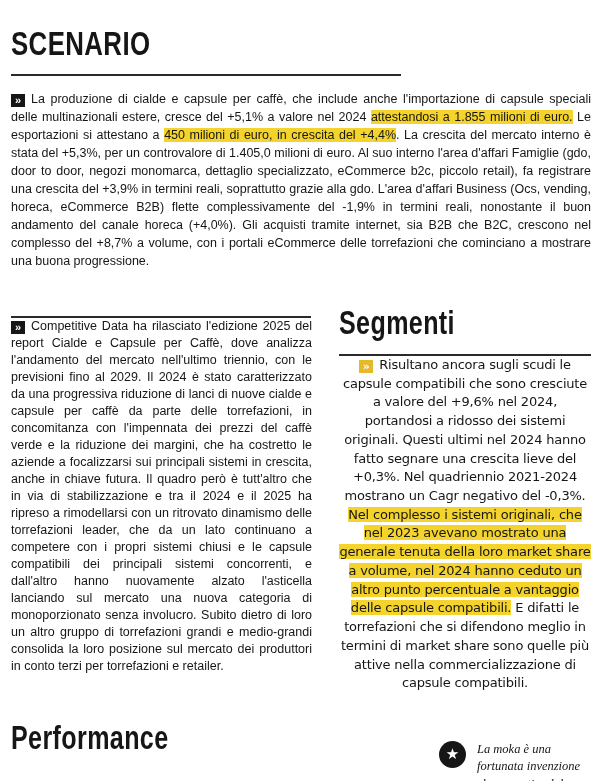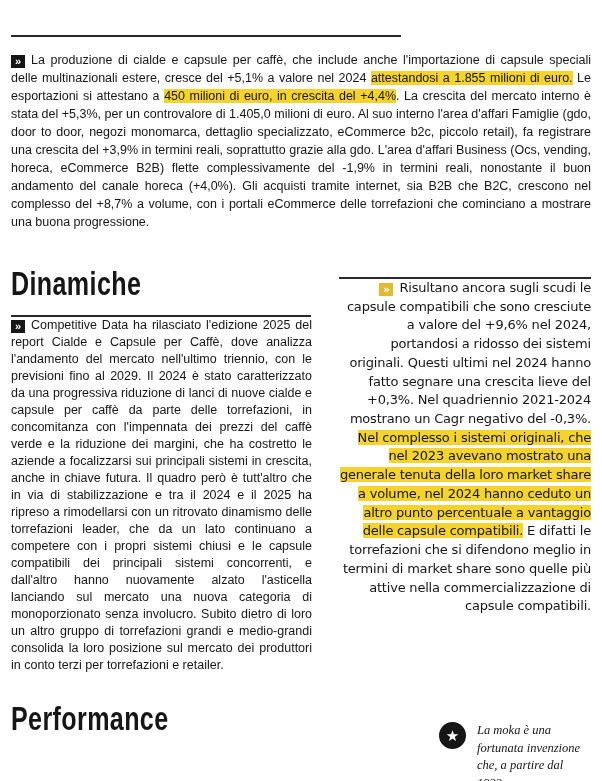--- a/index.html
+++ b/index.html
@@ -45,21 +45,21 @@
 
   
   .body-sans {
     font-size: 12.5px;
     line-height: 1.44;
     text-align: justify;
   }
   .body-square {
     font-family: "DejaVu Sans", sans-serif;
     letter-spacing: -0.2px;
-    text-align: right;
+    text-align: center;
   }
   .scenario-body { margin-top: 14px; }
   .col-body { }
   .din-body  { line-height: 1.36; }
   .seg-body  { font-size: 13px; line-height: 1.44; }
 
   span.b { font-weight: 400; }
   span.h { background: var(--highlight, #f4d42c); }
 
   
@@ -92,34 +92,35 @@
     font-size: 12.5px;
     line-height: 1.4;
   }
 </style>
 </head>
 <body>
 
 <div class="page">
 
   <section>
+    <h1 class="h1"><span class="display">SCENARIO</span></h1>
     <div class="rule scenario-rule"></div>
     <p class="body-sans scenario-body"><span class="marker">»</span><span><span>La produzione di cialde e capsule per caffè, che include anche l'importazione di capsule speciali delle multinazionali estere, cresce del +5,1% a valore nel 2024 </span><span class="b h">attestandosi a 1.855 milioni di euro.</span><span> Le esportazioni si attestano a </span><span class="b h">450 milioni di euro, in crescita del +4,4%</span><span>. La crescita del mercato interno è stata del +5,3%, per un controvalore di 1.405,0 milioni di euro. Al suo interno l'area d'affari Famiglie (gdo, door to door, negozi monomarca, dettaglio specializzato, eCommerce b2c, piccolo retail), fa registrare una crescita del +3,9% in termini reali, soprattutto grazie alla gdo. L'area d'affari Business (Ocs, vending, horeca, eCommerce B2B) flette complessivamente del -1,9% in termini reali, nonostante il buon andamento del canale horeca (+4,0%). </span><span class="b">Gli acquisti tramite internet, sia B2B che B2C, crescono</span><span> nel complesso del +8,7% a volume, con i portali eCommerce delle torrefazioni che cominciano a mostrare una buona progressione.</span></span></p>
   </section>
 
   <div class="cols">
     <section class="col-left">
-      <h2 class="h2"><span class="display">Dinamiche</span></h2>
       <div class="rule din-rule"></div>
       <p class="body-sans din-body col-body"><span class="marker">»</span><span><span>Competitive Data ha rilasciato l'edizione 2025 del report Cialde e Capsule per Caffè, dove analizza </span><span class="b">l'andamento del mercato nell'ultimo triennio, con le previsioni fino al 2029</span><span>. Il 2024 è stato caratterizzato da una progressiva riduzione di lanci di nuove cialde e capsule per caffè da parte delle torrefazioni, in concomitanza con l'impennata dei prezzi del caffè verde e la riduzione dei margini, che ha costretto le aziende a focalizzarsi sui principali sistemi in crescita, anche in chiave futura. </span><span class="b">Il quadro però è tutt'altro che in via di stabilizzazione e tra il 2024 e il 2025 ha ripreso a rimodellarsi con un ritrovato dinamismo delle torrefazioni leader,</span><span> che da un lato continuano a competere con i propri sistemi chiusi e le capsule compatibili dei principali sistemi concorrenti, e dall'altro hanno nuovamente alzato l'asticella lanciando sul mercato una nuova categoria di monoporzionato senza involucro.  Subito dietro di loro un altro gruppo di torrefazioni grandi e medio-grandi consolida la loro posizione sul mercato dei produttori in conto terzi per torrefazioni e retailer.</span></span></p>
     </section>
 
     <div class="col-gap"></div>
 
     <section class="col-right">
+      <h2 class="h2"><span class="display">Segmenti</span></h2>
       <div class="rule seg-rule"></div>
       <p class="body-square seg-body col-body"><span class="marker yellow">»</span><span><span>Risultano ancora sugli scudi le capsule compatibili che sono cresciute a valore del +9,6% nel 2024,  portandosi a ridosso dei sistemi originali. Questi ultimi nel 2024 hanno fatto segnare una crescita lieve del +0,3%. Nel quadriennio 2021-2024 mostrano un Cagr negativo del -0,3%. </span><span class="h">Nel complesso i sistemi originali, che nel 2023 avevano mostrato una generale tenuta della loro market share a volume, nel 2024 hanno ceduto un altro punto percentuale a vantaggio delle capsule compatibili.</span><span> E difatti le torrefazioni che si difendono meglio in termini di market share sono quelle più attive nella commercializzazione di capsule compatibili.</span></span></p>
     </section>
   </div>
 
   <div class="bottom">
     <section class="perf">
       <h2 class="h2"><span class="display">Performance</span></h2>
 
     </section>

